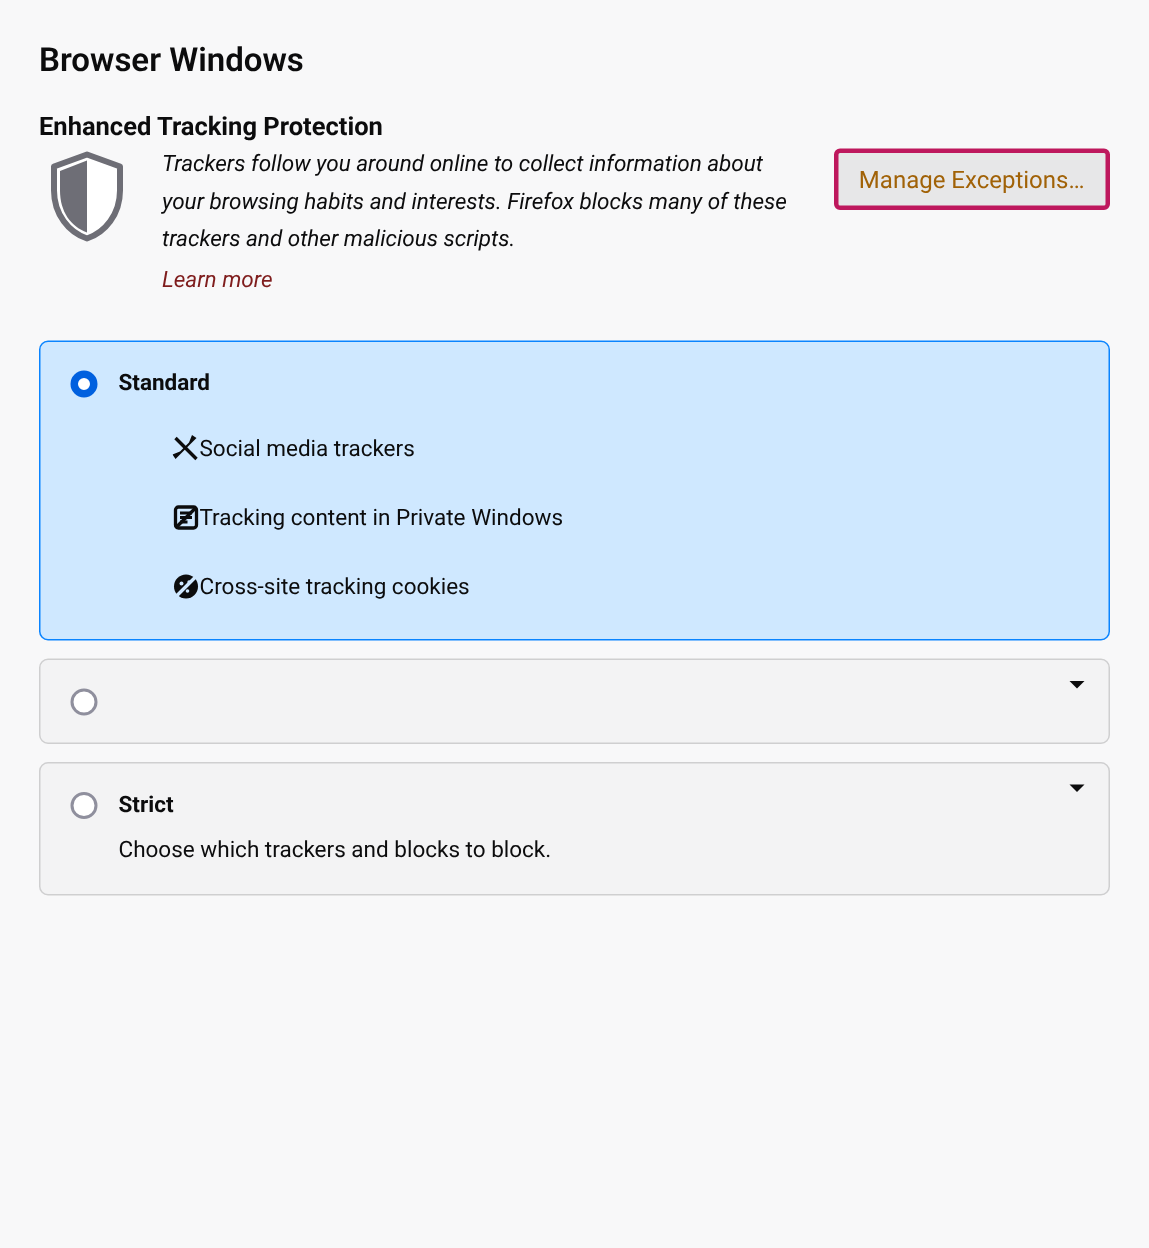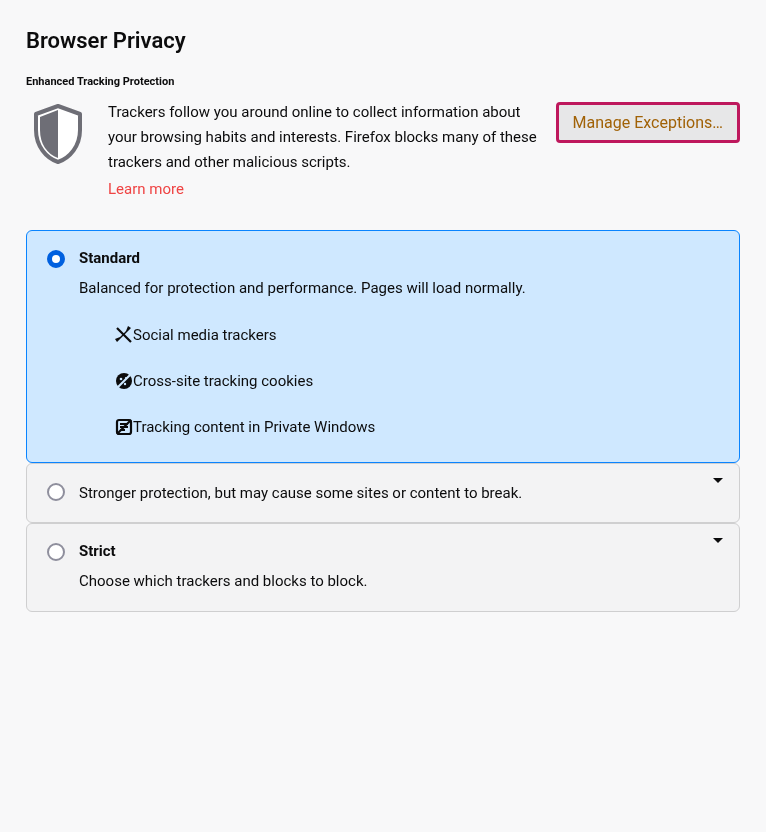--- a/index.html
+++ b/index.html
@@ -14,47 +14,48 @@
     width: 766px;
     padding: 28px 26px 28px 26px;
   }
   h1.page-title {
     font-size: 22px;
     font-weight: 600;
     margin: 0 0 22px 0;
     color: #0c0c0d;
   }
   h2.section-title {
-    font-size: 11px;
+    font-size: 17px;
     font-weight: 700;
-    margin: 0 0 12px 0;
+    margin: 0 0 2px 0;
   }
   .etp-header {
     display: flex;
     align-items: flex-start;
     gap: 18px;
   }
   .shield-wrap {
     flex: 0 0 64px;
     display: flex;
     justify-content: center;
     padding-top: 2px;
   }
   .etp-body {
     flex: 1 1 auto;
     min-width: 0;
+    font-style: italic;
   }
   .etp-desc {
     font-size: 15px;
     line-height: 1.65;
     color: #0c0c0d;
     margin: 0 0 6px 0;
   }
   .learn-more {
-    color: #ef4444;
+    color: #7f1d1d;
     font-size: 15px;
     text-decoration: none;
     cursor: pointer;
   }
   .manage-btn {
     flex: 0 0 auto;
     background: #e7e7e8;
     border: 3px solid #be185d;
     border-radius: 4px;
     padding: 8px 14px;
@@ -64,20 +65,21 @@
     margin-top: 2px;
     font-family: inherit;
   }
   .options {
     margin-top: 32px;
   }
   .option-card {
     border: 1px solid #cfcfd0;
     border-radius: 6px;
     background: #f3f3f4;
+    margin-bottom: 12px;
     position: relative;
     padding: 18px 20px 18px 20px;
   }
   .option-card.selected {
     background: #cfe8ff;
     border: 1px solid #0a84ff;
   }
   .option-head {
     display: flex;
     align-items: flex-start;
@@ -135,21 +137,21 @@
     align-items: center;
     justify-content: center;
   }
   .tracker-icon svg { display: block; }
 </style>
 </head>
 <body>
 
 <div class="page">
 
-  <h1 class="page-title">Browser Privacy</h1>
+  <h1 class="page-title">Browser Windows</h1>
 
   <h2 class="section-title">Enhanced Tracking Protection</h2>
 
   <div class="etp-header">
     <div class="shield-wrap">
       <svg width="56" height="64" viewBox="0 0 56 64">
         <path d="M28 4 L50 12 L50 28 C50 44 40 56 28 60 C16 56 6 44 6 28 L6 12 Z" fill="#ffffff" stroke="#6e6e76" stroke-width="4" stroke-linejoin="round"></path>
         <path d="M28 8 L28 56 C17 52 10 42 10 28 L10 15 Z" fill="#6e6e76"></path>
       </svg>
     </div>
@@ -160,67 +162,65 @@
     <button class="manage-btn">Manage Exceptions…</button>
   </div>
 
   <div class="options">
 
     <div class="option-card selected">
       <div class="option-head">
         <div class="radio checked"></div>
         <div class="option-text">
           <p class="option-title">Standard</p>
-          <p class="option-desc">Balanced for protection and performance. Pages will load normally.</p>
 
           <ul class="tracker-list">
             <li>
               <span class="tracker-icon">
                 <svg width="18" height="18" viewBox="0 0 18 18" fill="#0c0c0d">
                   <path d="M2 16 L16 2 L13 0 L11 5 L5 11 L0 13 Z"></path>
                   <line x1="2" y1="2" x2="16" y2="16" stroke="#0c0c0d" stroke-width="2.2"></line>
                 </svg>
               </span>
               <span>Social media trackers</span>
+            </li>
+            <li>
+              <span class="tracker-icon">
+                <svg width="18" height="18" viewBox="0 0 18 18" fill="none" stroke="#0c0c0d">
+                  <rect x="2" y="2" width="14" height="14" rx="2" stroke-width="2.2"></rect>
+                  <line x1="5" y1="6" x2="13" y2="6" stroke-width="2"></line>
+                  <line x1="5" y1="9" x2="13" y2="9" stroke-width="2"></line>
+                  <line x1="5" y1="12" x2="10" y2="12" stroke-width="2"></line>
+                  <line x1="2" y1="16" x2="16" y2="2" stroke="#0c0c0d" stroke-width="2.2"></line>
+                </svg>
+              </span>
+              <span>Tracking content in Private Windows</span>
             </li>
             <li>
               <span class="tracker-icon">
                 <svg width="18" height="18" viewBox="0 0 18 18" fill="#0c0c0d">
                   <circle cx="9" cy="9" r="8"></circle>
                   <circle cx="6" cy="7" r="1.3" fill="#cfe8ff"></circle>
                   <circle cx="11" cy="6" r="1.1" fill="#cfe8ff"></circle>
                   <circle cx="10" cy="12" r="1.2" fill="#cfe8ff"></circle>
                   <line x1="2" y1="16" x2="16" y2="2" stroke="#cfe8ff" stroke-width="2.2"></line>
                 </svg>
               </span>
               <span>Cross-site tracking cookies</span>
             </li>
-            <li>
-              <span class="tracker-icon">
-                <svg width="18" height="18" viewBox="0 0 18 18" fill="none" stroke="#0c0c0d">
-                  <rect x="2" y="2" width="14" height="14" rx="2" stroke-width="2.2"></rect>
-                  <line x1="5" y1="6" x2="13" y2="6" stroke-width="2"></line>
-                  <line x1="5" y1="9" x2="13" y2="9" stroke-width="2"></line>
-                  <line x1="5" y1="12" x2="10" y2="12" stroke-width="2"></line>
-                  <line x1="2" y1="16" x2="16" y2="2" stroke="#0c0c0d" stroke-width="2.2"></line>
-                </svg>
-              </span>
-              <span>Tracking content in Private Windows</span>
-            </li>
           </ul>
         </div>
       </div>
     </div>
 
     <div class="option-card">
       <div class="chevron"></div>
       <div class="option-head">
         <div class="radio"></div>
         <div class="option-text">
-          <p class="option-desc">Stronger protection, but may cause some sites or content to break.</p>
         </div>
       </div>
     </div>
 
     <div class="option-card">
       <div class="chevron"></div>
       <div class="option-head">
         <div class="radio"></div>
         <div class="option-text">
           <p class="option-title">Strict</p>

